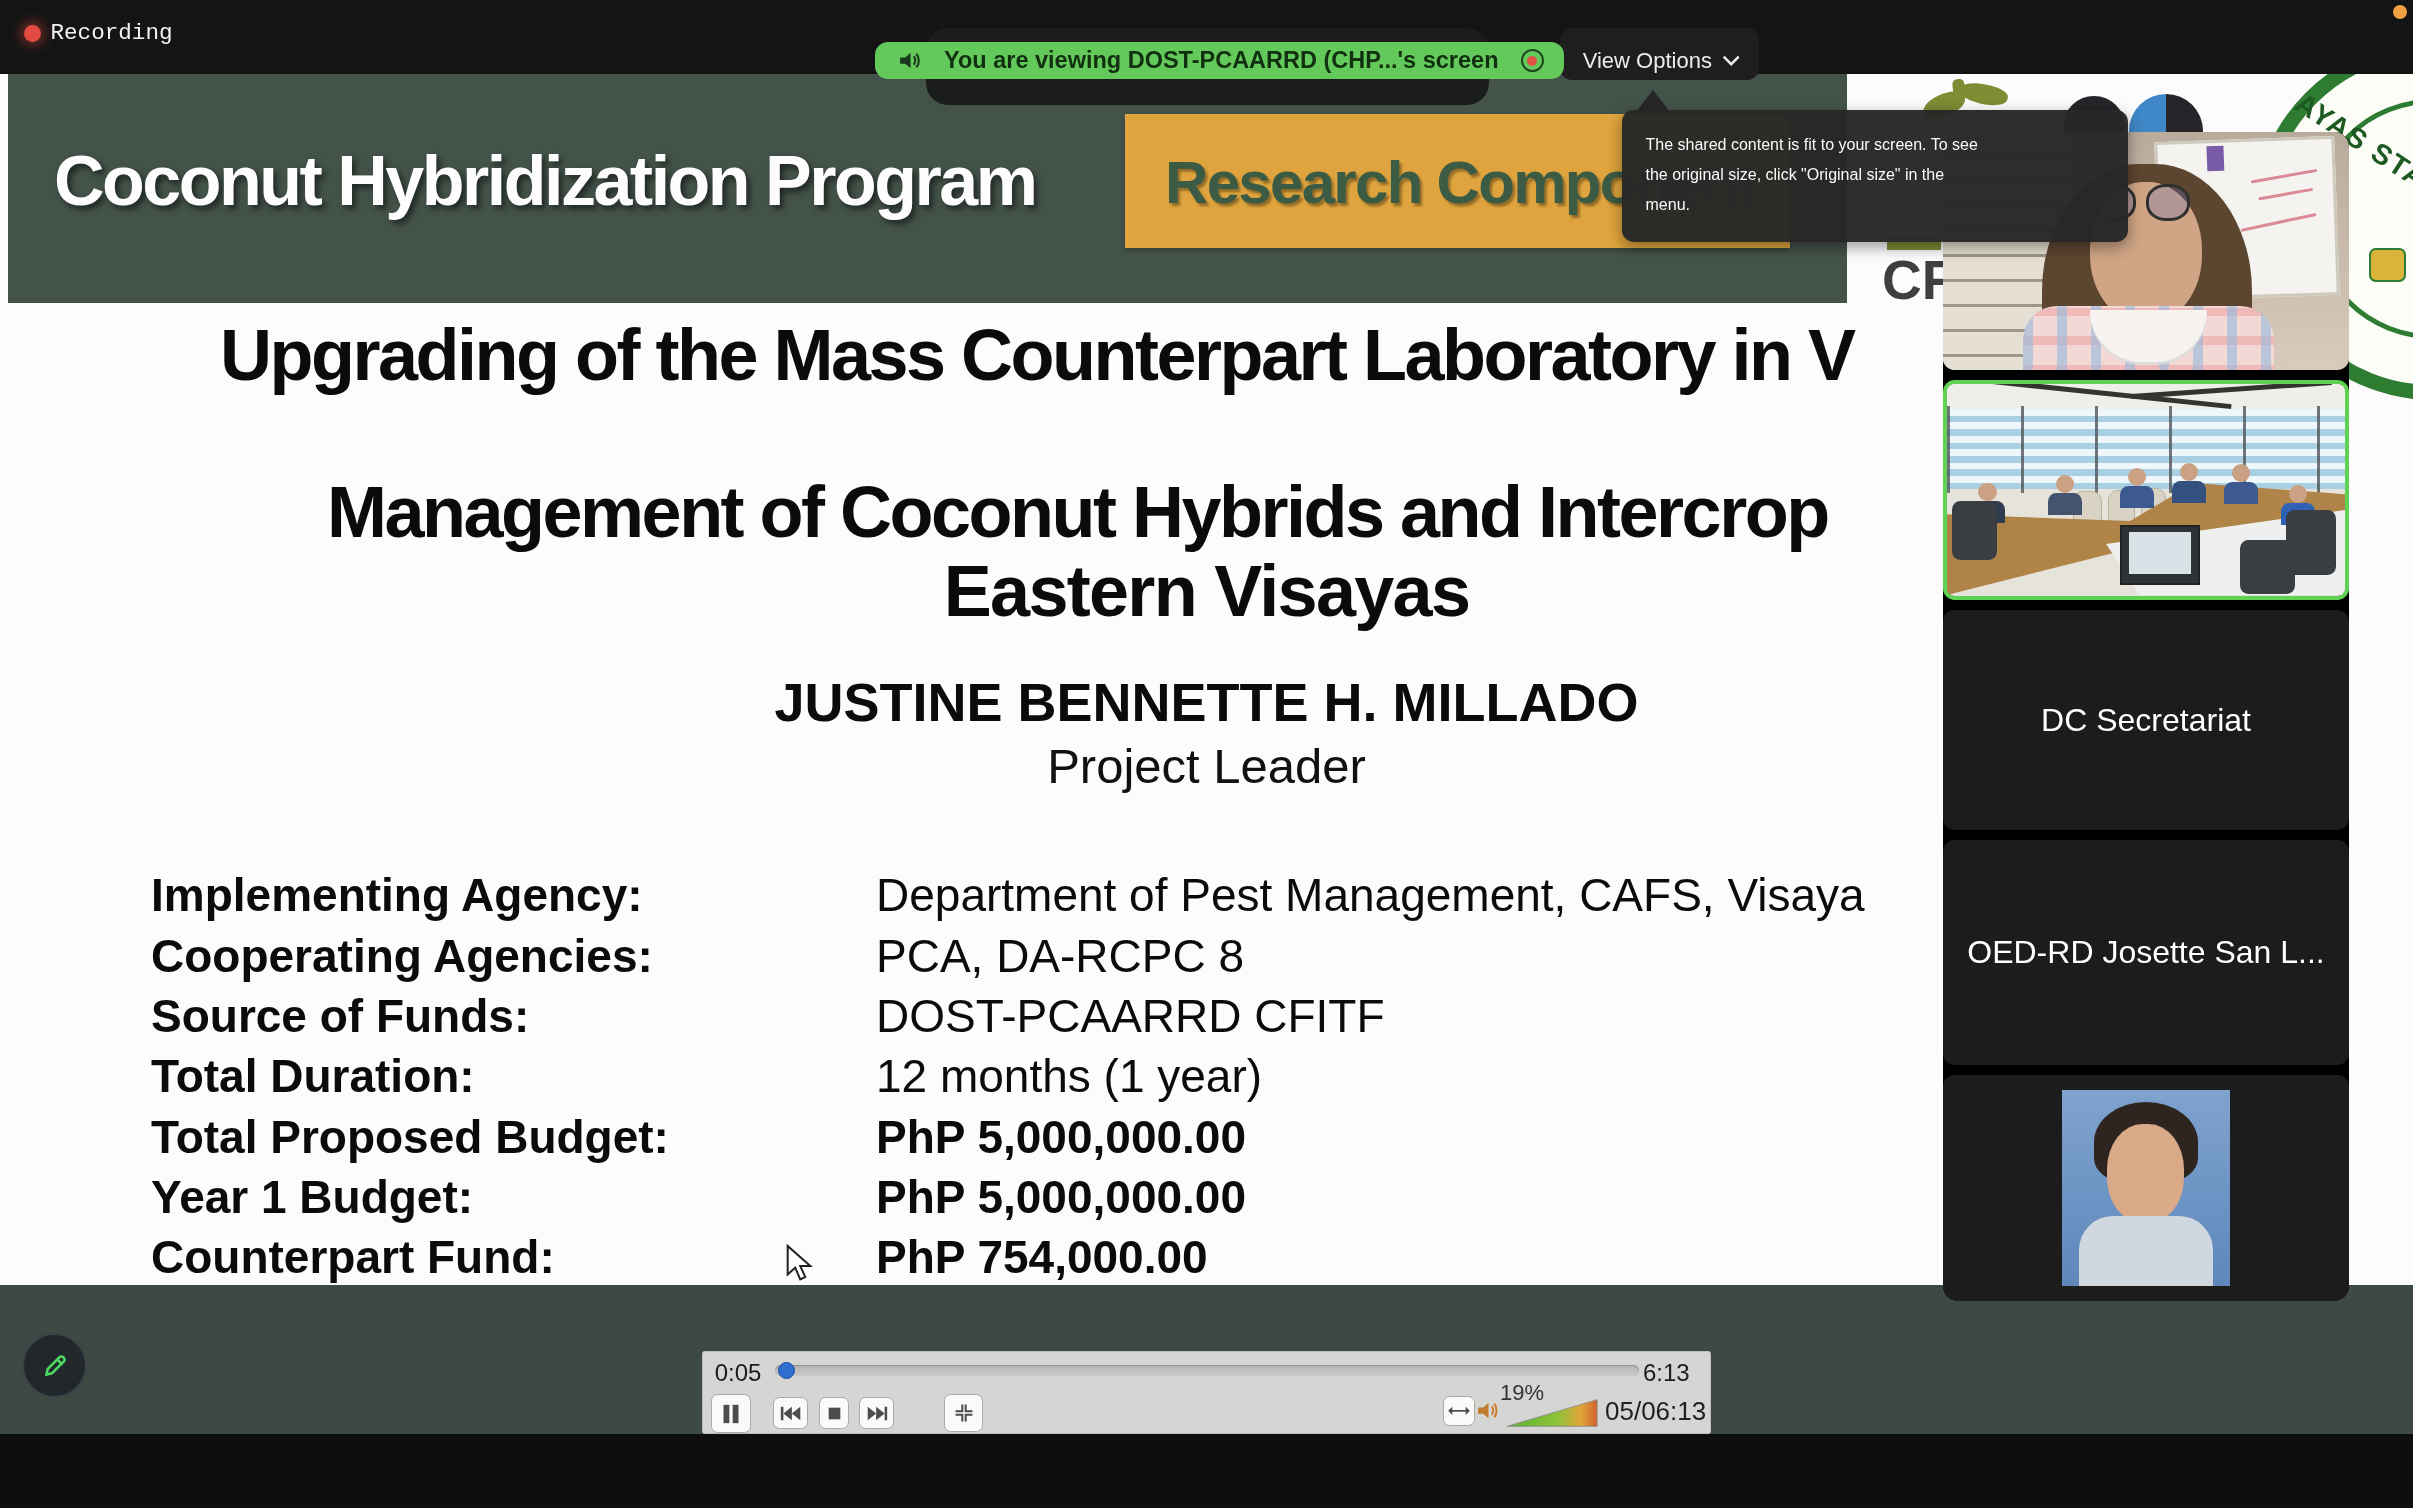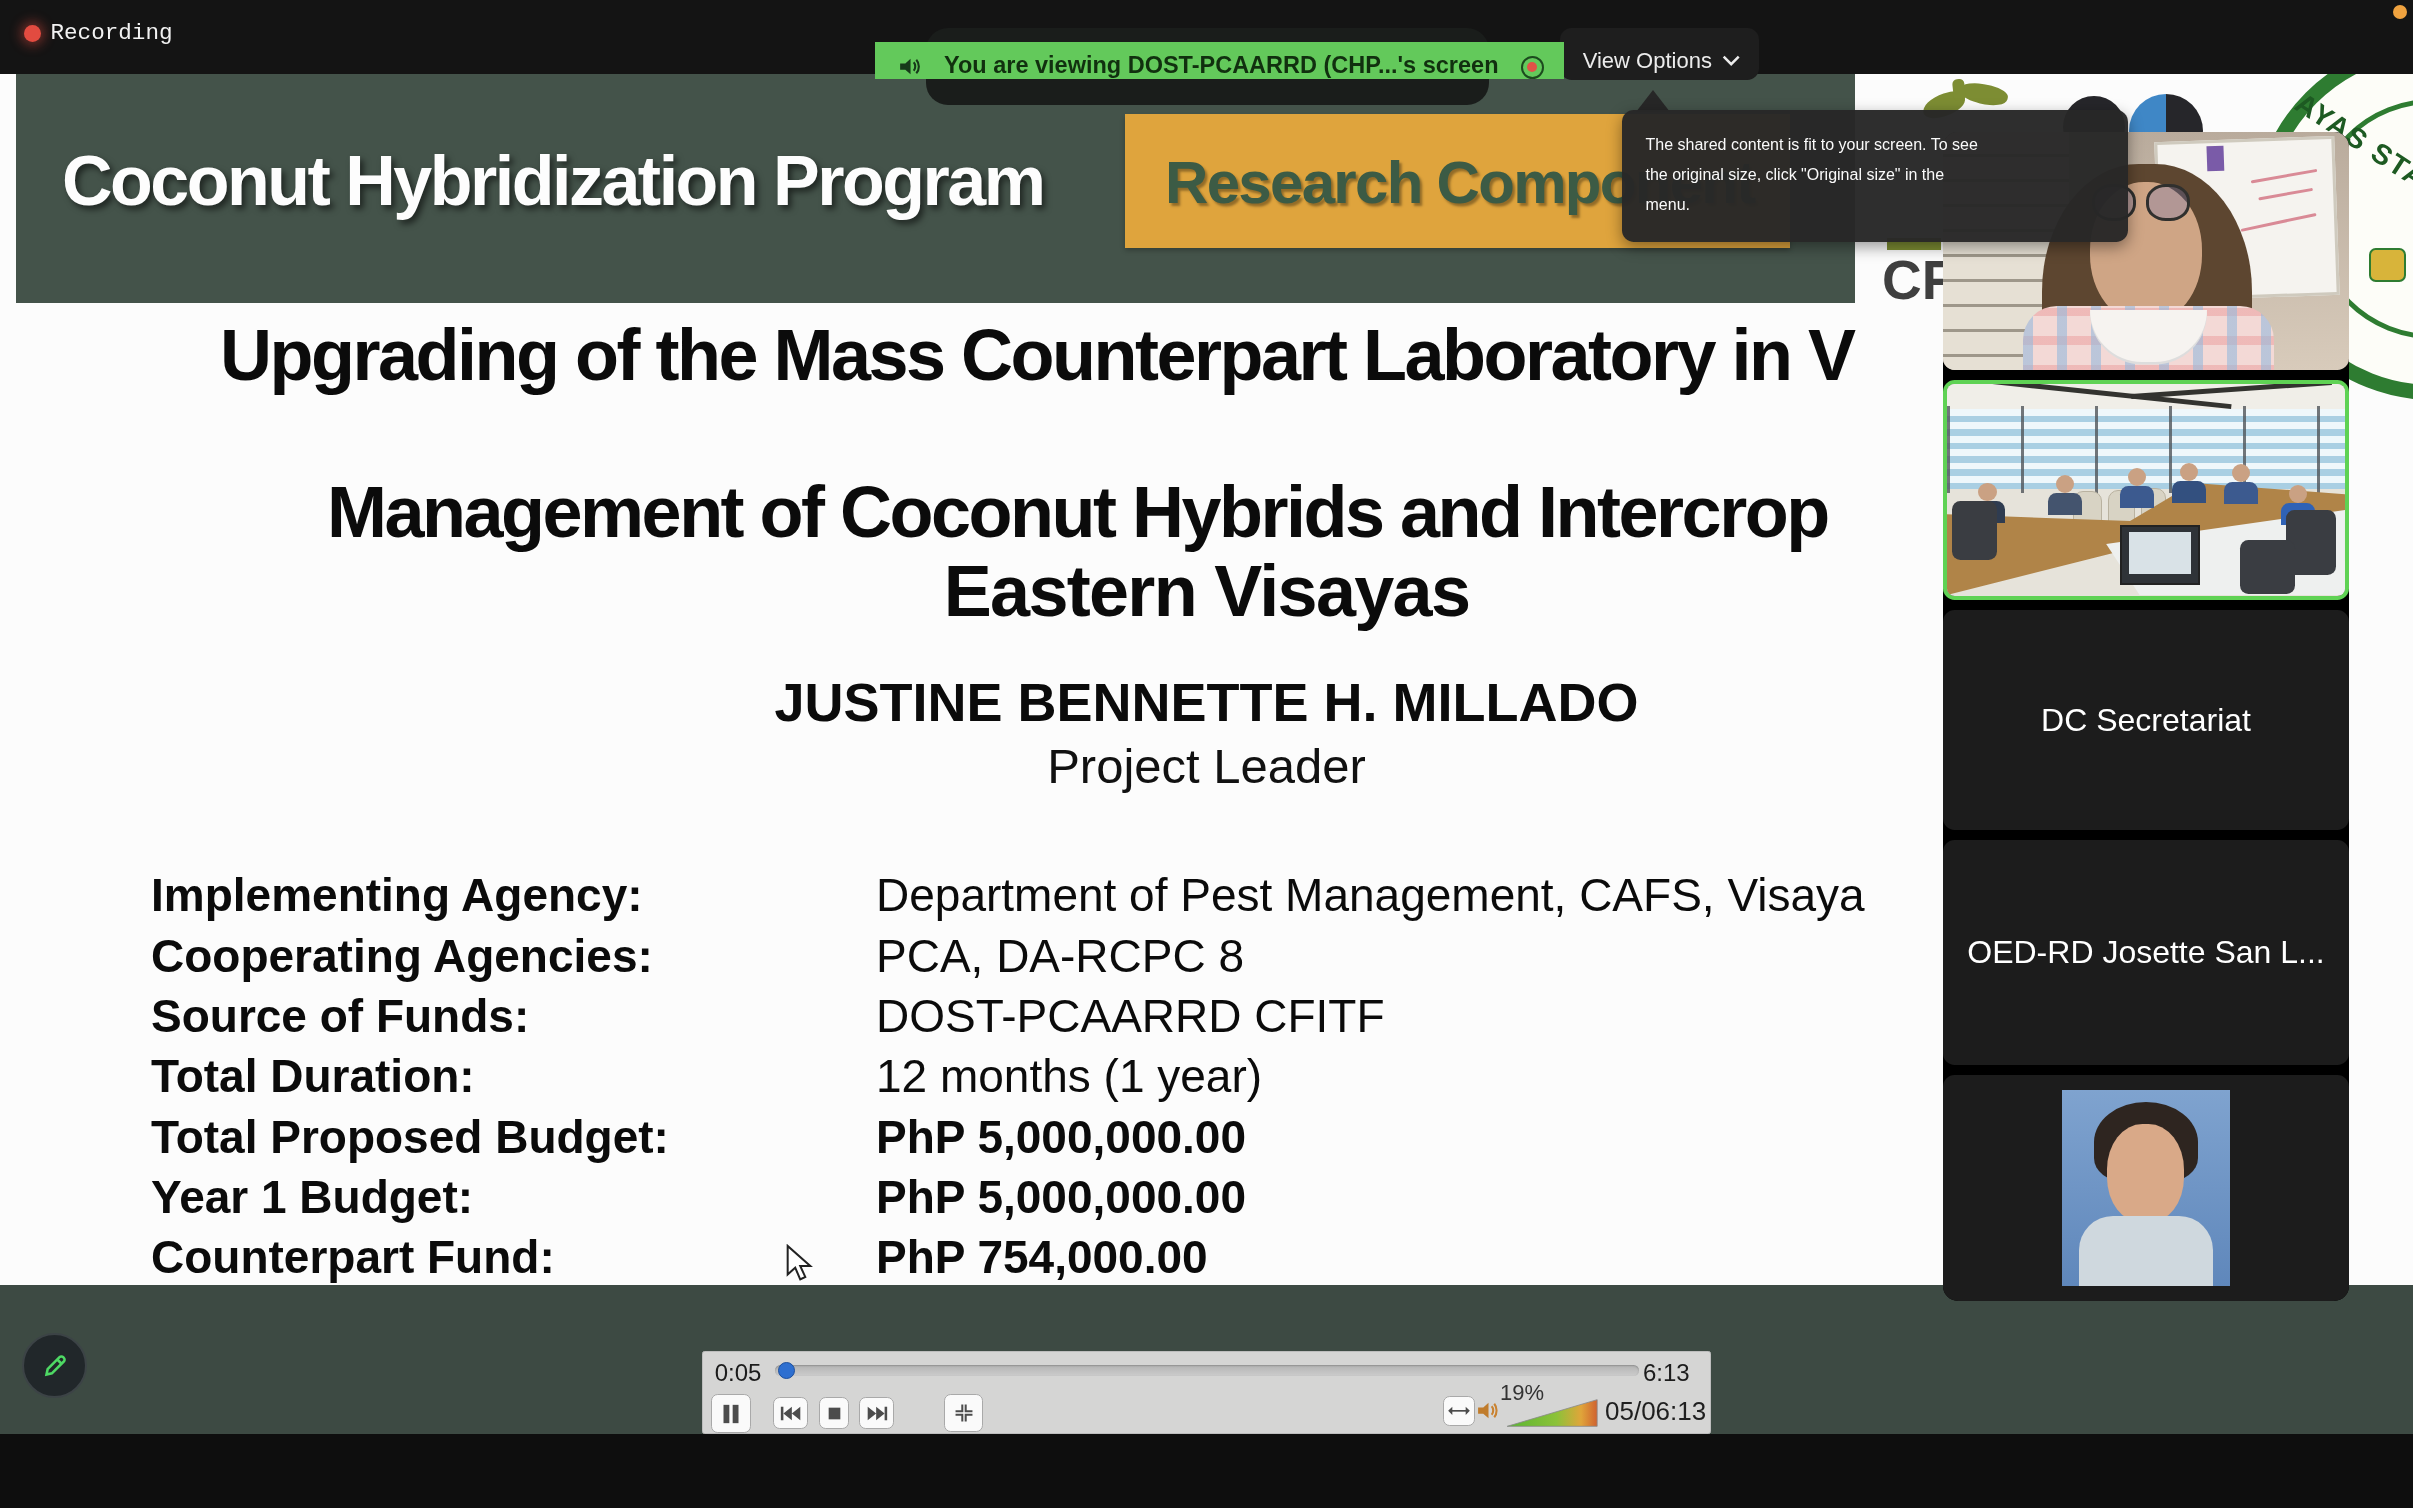--- a/index.html
+++ b/index.html
@@ -8,21 +8,21 @@
 
   
   #topbar { position:absolute; left:0; top:0; width:2413px; height:74px; background:#141414; z-index:40;font-family:Liberation Mono, monospace; }
   #rec-wrap { position:absolute; left:23.5px; top:20px; display:flex; align-items:center; gap:10px; }
   #rec-dot { width:17px; height:17px; border-radius:50%; background:#e24b40; box-shadow:0 0 11.7px 3.4px rgba(226,75,64,.45); }
   #rec-label { color:#f2f2f2; font-size:22.6px; font-weight:500; }
   #corner-dot { position:absolute; left:2393px; top:5px; width:14.2px; height:14.2px; border-radius:50%; background:#efa23f; }
 
   
   #slide { position:absolute; left:0; top:74px; width:2413px; height:1211px; background:#fcfcfc; overflow:hidden; z-index:1; }
-  #header-band { position:absolute; left:16px; top:0; width:1839px; height:229px; background:#44534a; }
+  #header-band { position:absolute; left:8px; top:0; width:1839px; height:229px; background:#44534a; }
   #program-title { position:absolute; left:46px; top:67px; font-size:70px; font-weight:bold; color:#fdfdfd;
                    letter-spacing:-2.5px; white-space:nowrap; text-shadow:3.4px 4.2px 5.9px rgba(0,0,0,.55); }
   #orange-box { position:absolute; left:1125px; top:40px; width:665px; height:134px; background:#dfa43d;
                 overflow:hidden; box-shadow:0 3.4px 5px rgba(0,0,0,.25); }
   #orange-label { position:absolute; left:40px; top:34px; font-size:60px; font-weight:bold; color:#3c5b45;
                   letter-spacing:-1.7px; white-space:nowrap; text-shadow:2.5px 2.5px 2.5px rgba(0,0,0,.35); }
   #bug-logo { position:absolute; left:1919px; top:5px; width:92px; height:39px; }
   .leaf { position:absolute; background:#7d8d33; border-radius:60% 40% 55% 45%; }
   #cf-sliver { position:absolute; left:1887px; top:164px; width:54px; height:11.7px; background:#7d8d33; }
   #cf-text { position:absolute; left:1882px; top:174px; font-size:55px; font-weight:bold; color:#3f3f3f; }
@@ -44,21 +44,21 @@
   .detail-label { position:absolute; left:151px; font-size:46px; font-weight:bold; color:#0b0b0b; white-space:nowrap; }
   .detail-value { position:absolute; left:876px; font-size:46px; color:#0b0b0b; white-space:nowrap; }
   .detail-value.bold { font-weight:bold; }
 
   #cursor { position:absolute; left:786px; top:1170px; }
 
   
   #pill { position:absolute; left:926px; top:28px; width:563px; height:77px; background:#1a1d1b; border-radius:22px; z-index:45; }
   #vo-bar { position:absolute; left:1560px; top:28px; width:199px; height:52px; background:#1e1e1e; border-radius:11.7px; z-index:45; }
   #green-banner { position:absolute; left:875px; top:42px; width:689px; height:37px; background:#63c95b;
-                  border-radius:0; display:flex; align-items:flex-end; z-index:46; }
+                  border-radius:13px; display:flex; align-items:center; z-index:46; }
   #banner-text { flex:1; text-align:center; font-size:23.5px; font-weight:600; color:#11300f; white-space:nowrap; }
   #banner-speaker { margin-left:22px; width:25px; height:25px; }
   #rec-indicator { margin-right:20px; width:23.5px; height:23.5px; border-radius:50%; border:2.5px solid #1c4a1e;
                    display:flex; align-items:center; justify-content:center; }
   #rec-indicator-dot { width:10px; height:10px; border-radius:50%; background:#e05347; }
   #view-options { position:absolute; left:1575px; top:42px; width:173px; height:37px; display:flex; align-items:center;
                   justify-content:center; gap:10px; z-index:47; }
   #vo-label { color:#ececec; font-size:22px; }
 
   

